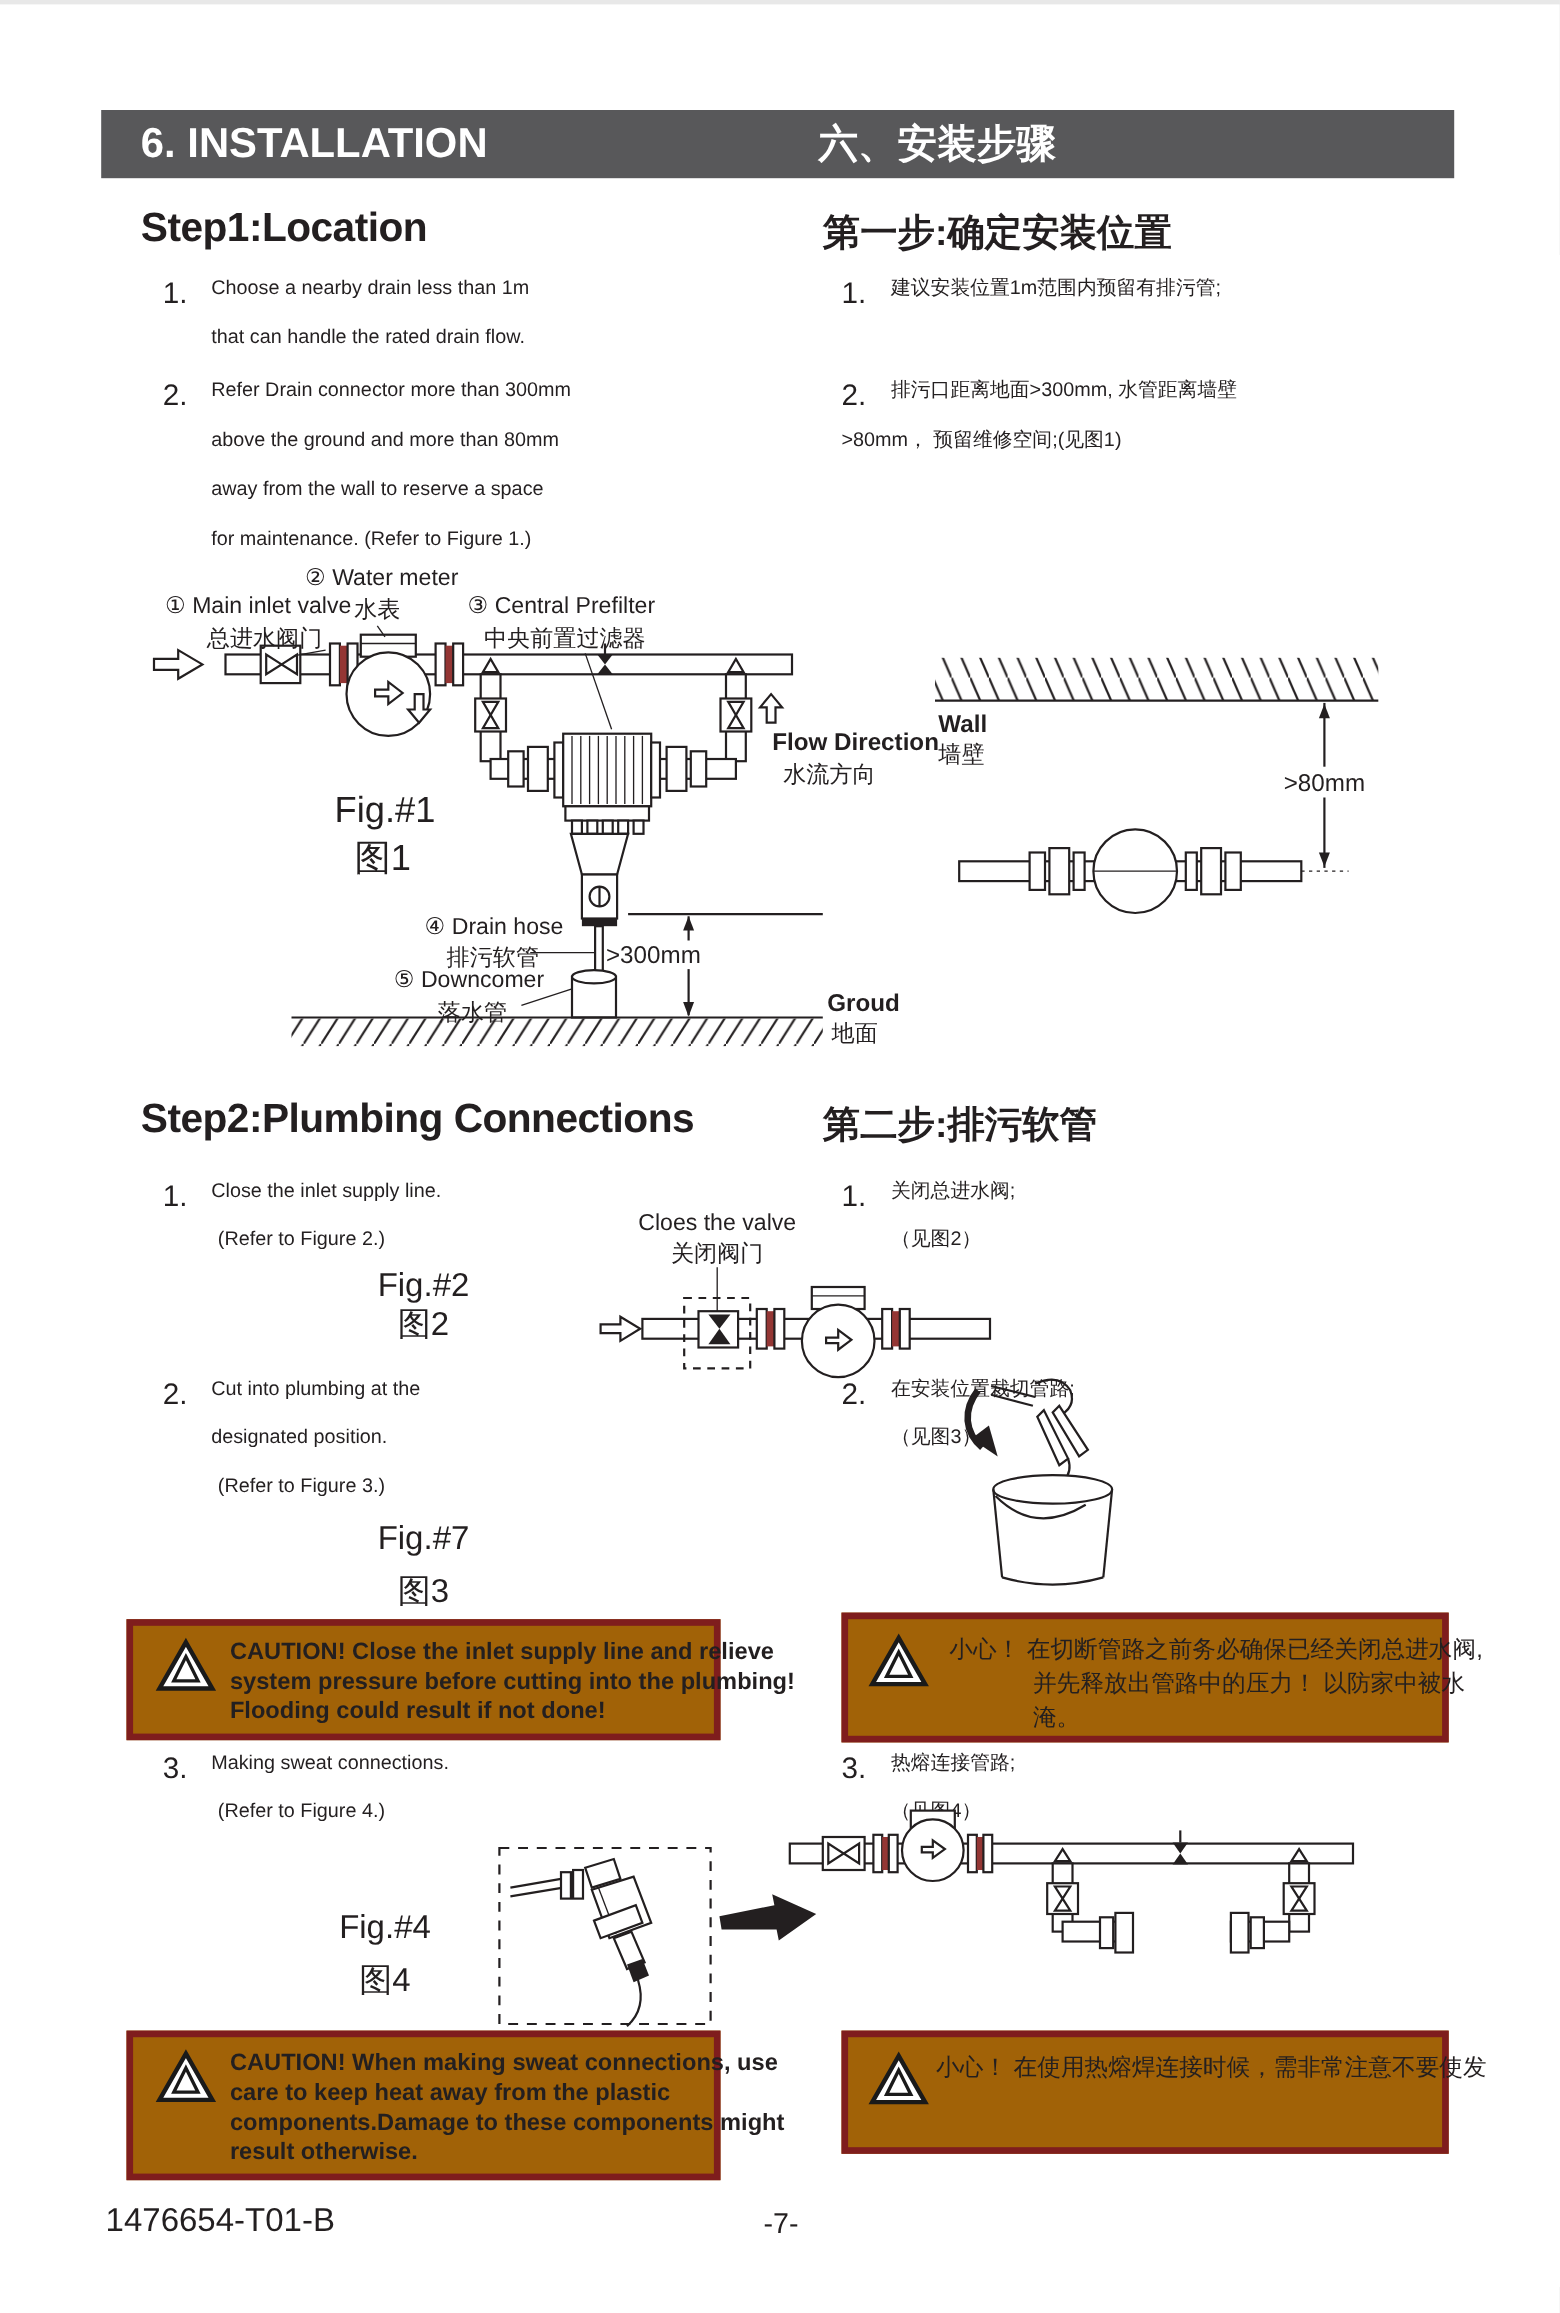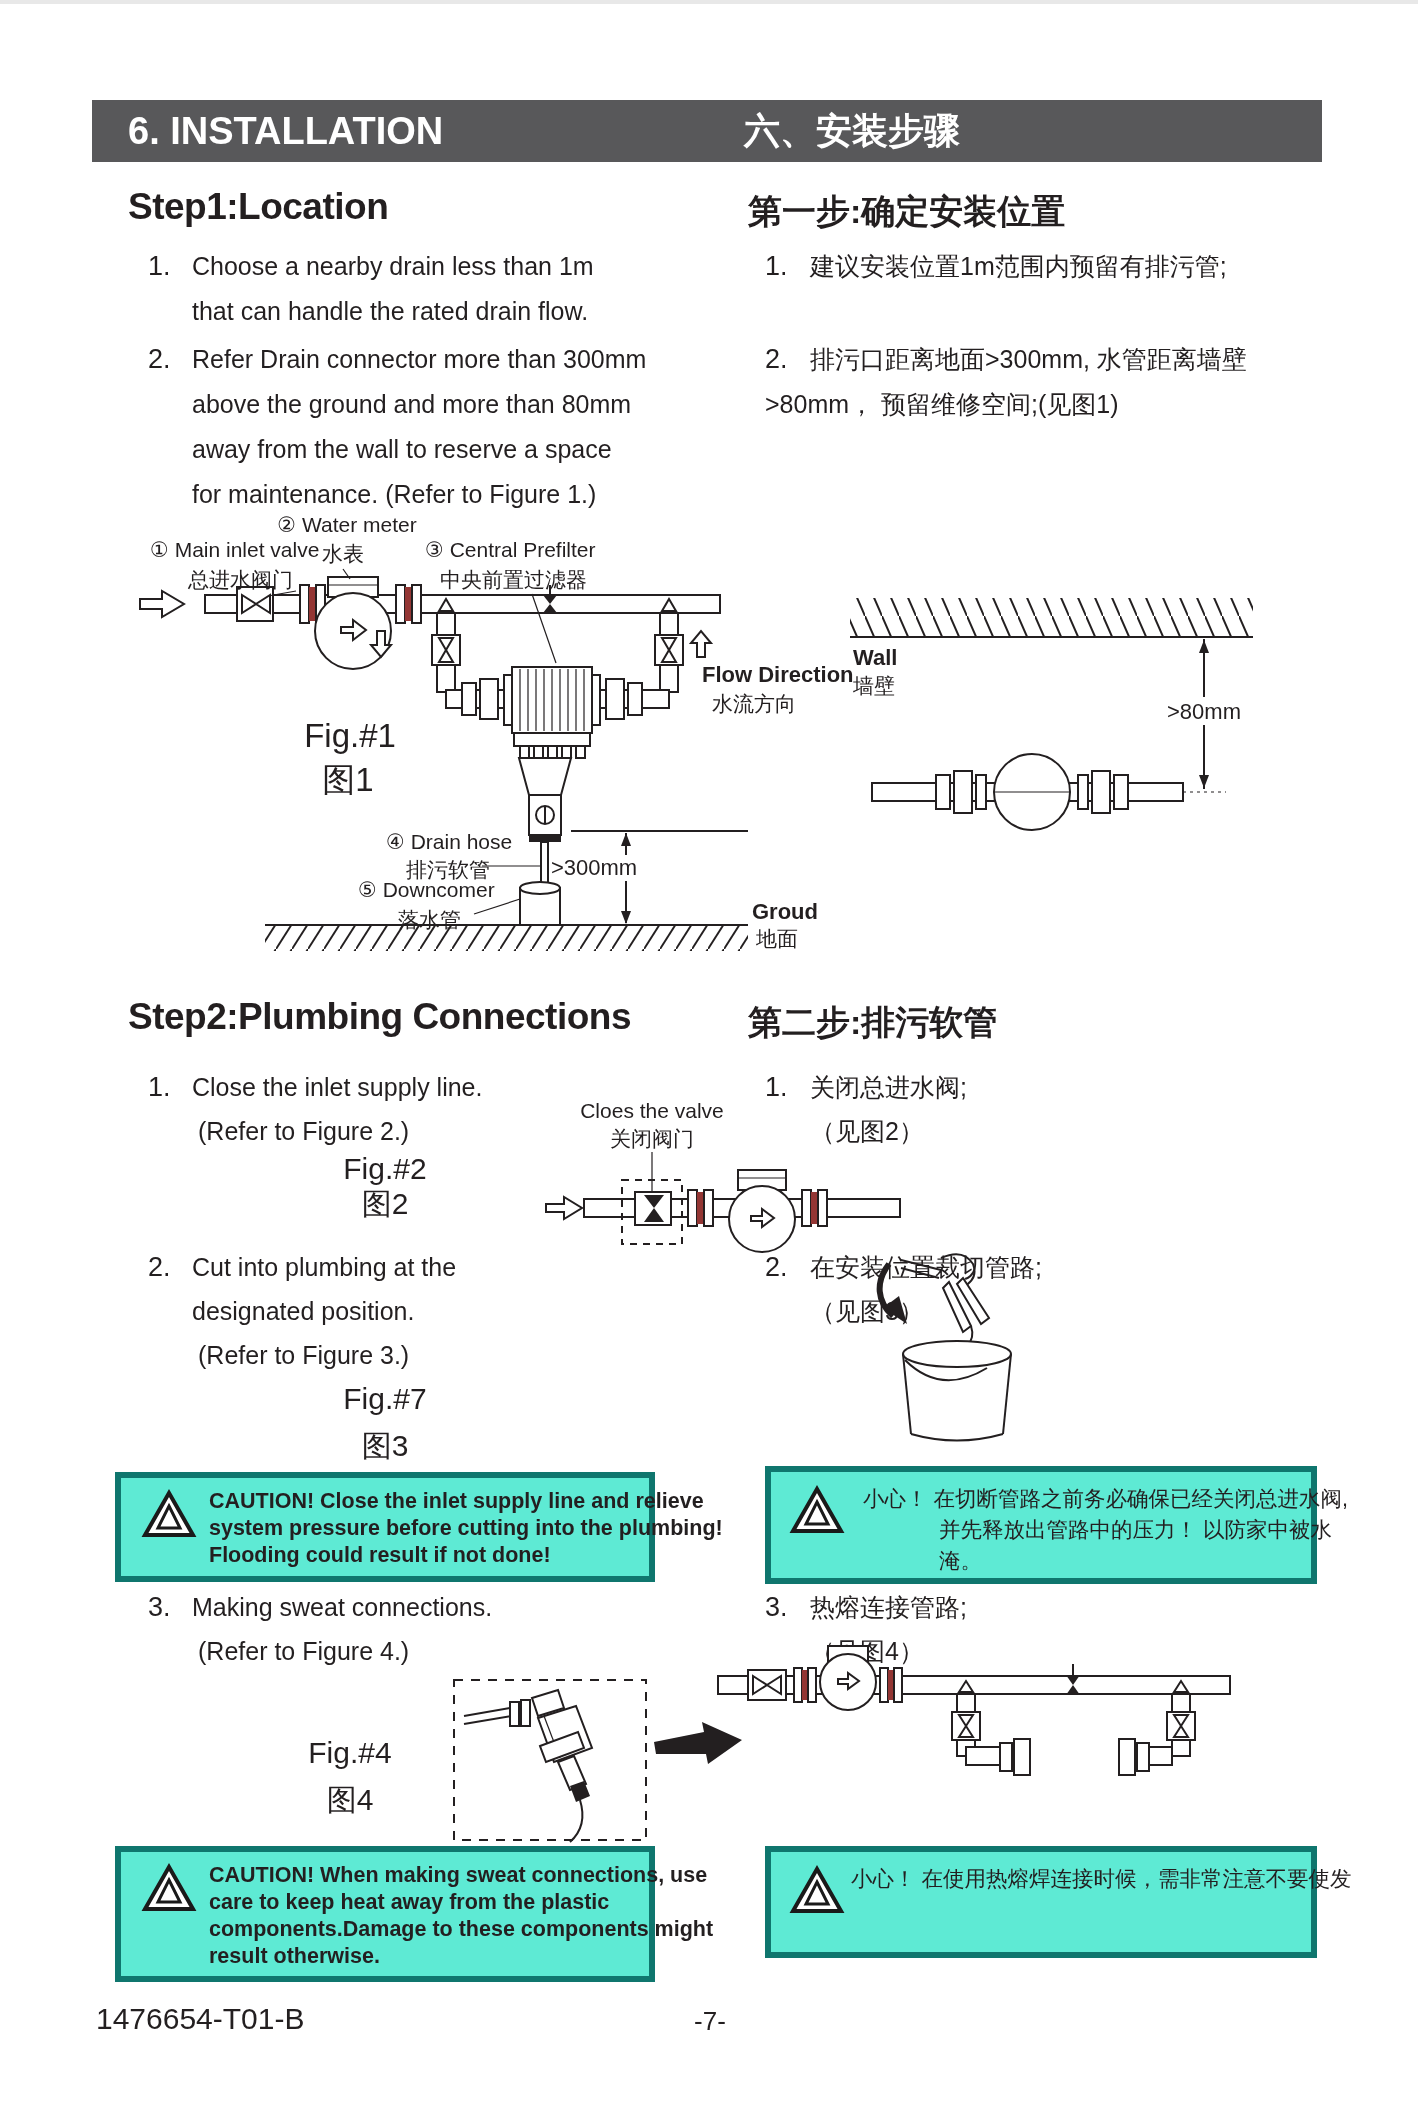--- a/index.html
+++ b/index.html
@@ -1,27 +1,27 @@
 <!DOCTYPE html>
 <html><head>
 <meta charset="utf-8">
 <style>
   html,body{margin:0;padding:0;background:#e8e8e8;}
   .page{position:relative;width:1418px;height:2103px;background:#ffffff;margin:4px auto;
         font-family:"Liberation Sans","DejaVu Sans",sans-serif;color:#231f20;overflow:hidden;}
   .t{position:absolute;white-space:nowrap;}
-  .b27{font-size:25px;line-height:1.2;}
+  .b27{font-size:18px;line-height:1.2;}
   .num{font-size:27px;}
   .h37{font-size:37px;font-weight:bold;letter-spacing:-0.5px;}
   .h34{font-size:34px;font-weight:bold;}
   .cap{font-size:30px;text-align:center;width:120px;}
   .headerbar{position:absolute;left:92px;top:96px;width:1230px;height:62px;background:#58585a;}
   .headerbar .en{position:absolute;left:36px;top:0;line-height:62px;color:#fff;font-size:38px;font-weight:bold;}
   .headerbar .zh{position:absolute;left:652px;top:0;line-height:62px;color:#fff;font-size:36px;font-weight:bold;}
-  .caution{position:absolute;border:6px solid #0f766e;background:#5eead4;}
+  .caution{position:absolute;border:6px solid #7f1d1d;background:#a16207;}
   .caution .ctext{position:absolute;font-weight:bold;font-size:21.5px;}
   .caution .cline{white-space:nowrap;}
   .caution .ind{padding-left:76px;}
   .cicon{position:absolute;}
   .footer-doc{position:absolute;left:96px;top:1998px;font-size:30px;}
   .footer-page{position:absolute;left:660px;top:2002px;width:100px;text-align:center;font-size:26px;}
   svg{position:absolute;overflow:visible;}
   svg text{font-family:"Liberation Sans","DejaVu Sans",sans-serif;fill:#231f20;}
   svg .sl{font-size:21px;}
   svg .sb{font-weight:bold;font-size:22px;}

